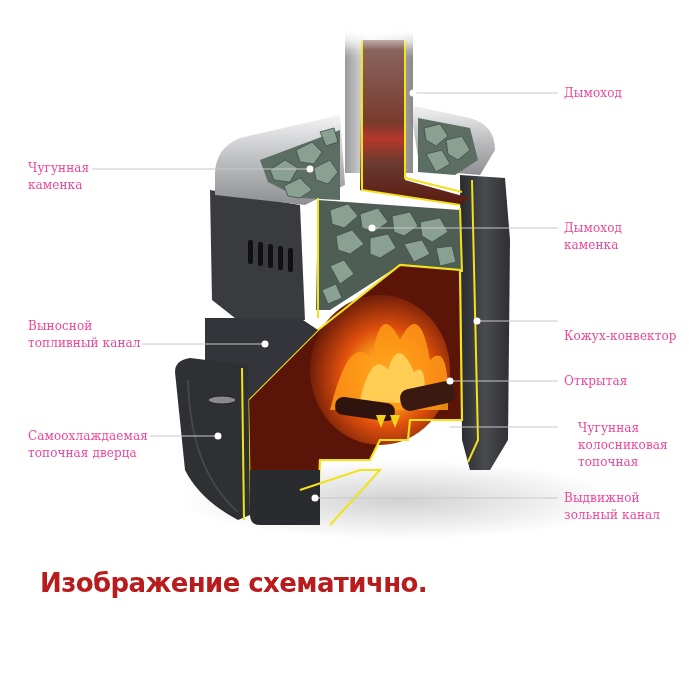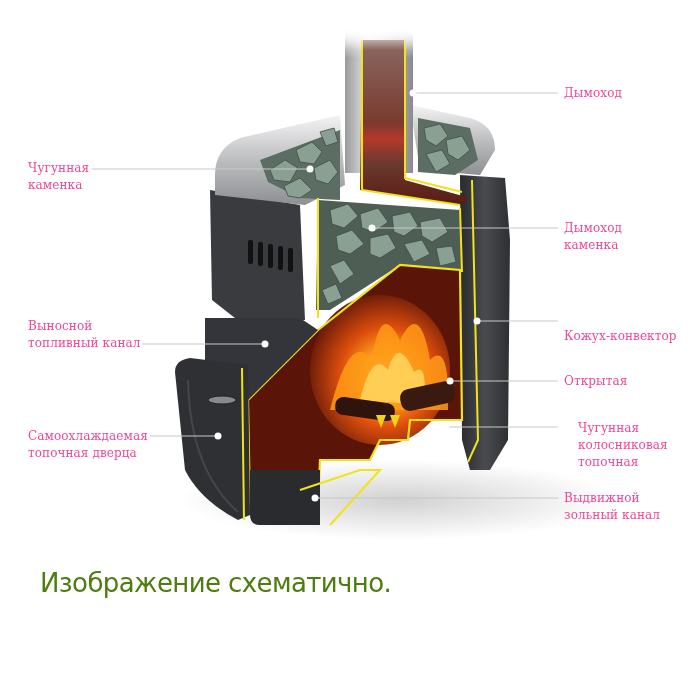--- a/index.html
+++ b/index.html
@@ -5,21 +5,21 @@
   html, body { margin:0; padding:0; background:#ffffff; }
   body { width:700px; height:700px; position:relative; overflow:hidden; font-family:"DejaVu Serif", serif; }
   .stage { position:absolute; left:0; top:0; width:700px; height:700px; }
   .label {
     position:absolute; font-family:"DejaVu Serif", serif; font-size:12px; line-height:17px;
     color:#ec4899; letter-spacing:0.1px;
   }
   .label span { display:block; white-space:nowrap; }
   .caption {
     position:absolute; left:40px; top:562px; font-family:"DejaVu Sans", sans-serif;
-    font-size:26px; line-height:42px; color:#4d7c0f; letter-spacing:-0.6px;
+    font-size:26px; line-height:42px; color:#b91c1c; letter-spacing:-0.6px;font-weight:bold;
   }
   .caption span { display:block; white-space:nowrap; }
   svg { position:absolute; left:0; top:0; }
 </style>
 </head>
 <body>
 
 <div class="stage">
 
   <svg width="700" height="700" viewBox="0 0 700 700">

